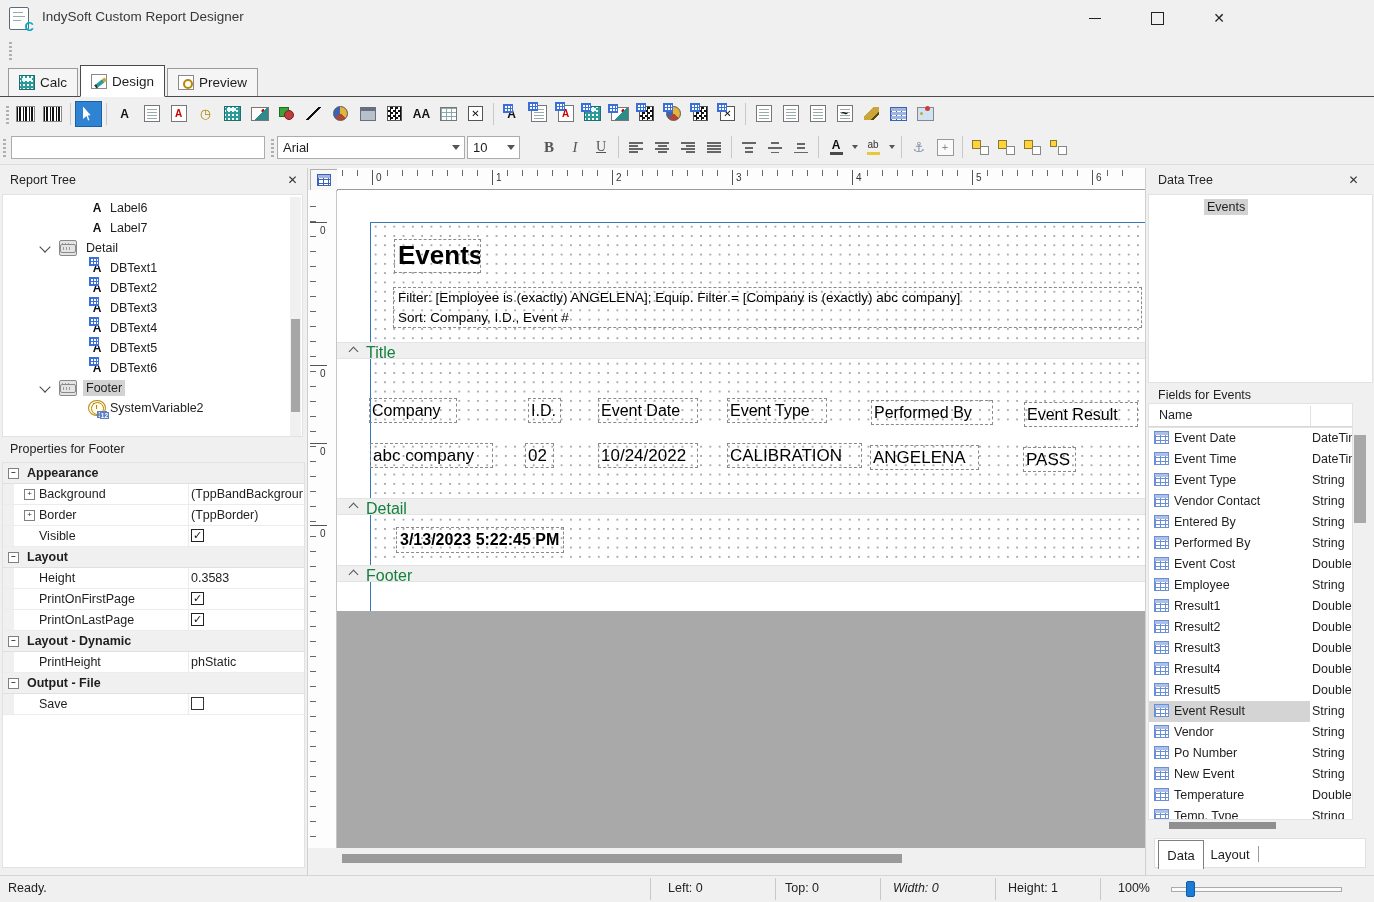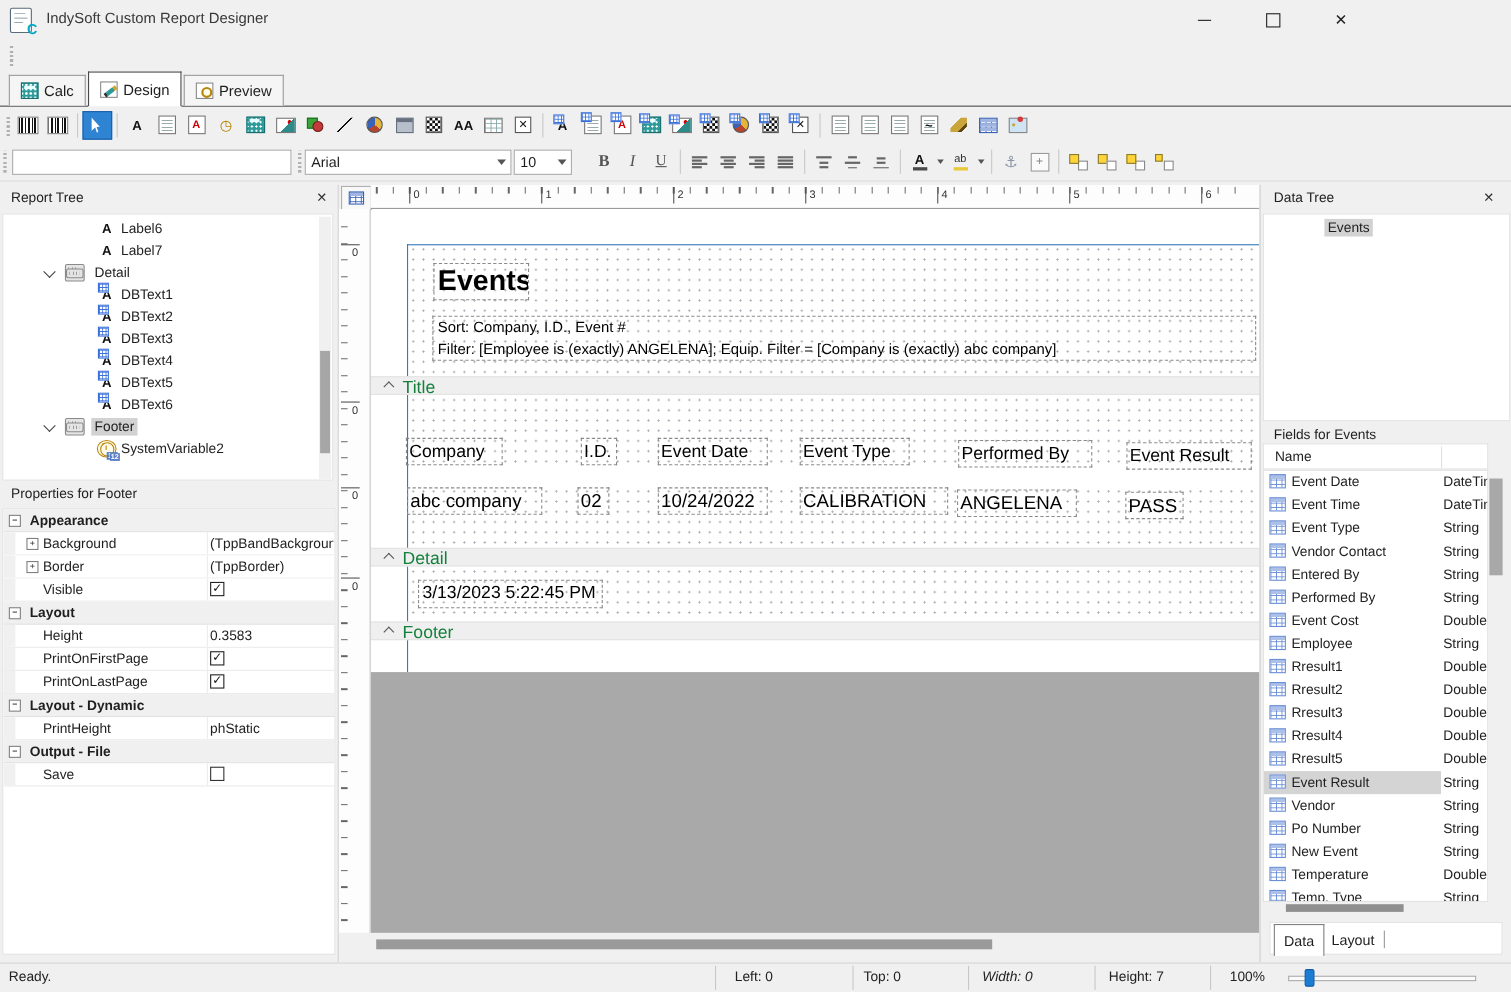--- a/index.html
+++ b/index.html
@@ -675,36 +675,36 @@
       <span class="bchev" data-name="band-collapse-icon"></span>
       <span class="bname">Detail</span>
     </div>
     <div class="bandstrip" style="top:397px;" data-name="footer-band-strip">
       <span class="bchev" data-name="band-collapse-icon"></span>
       <span class="bname">Footer</span>
     </div>
 
     <div class="rel" style="left:86px;top:71px;width:87px;height:34px;font-size:26px;font-weight:bold;line-height:31px;padding-left:3px;" data-name="report-title-label">Events</div>
     <div class="rel" style="left:85px;top:119px;width:749px;height:41px;font-size:13.5px;line-height:20px;padding:0 0 0 4px;" data-name="filter-memo">
+      <div data-name="filter-memo-line1">Filter: [Employee is (exactly) ANGELENA]; Equip. Filter = [Company is (exactly) abc company]</div>
       <div data-name="filter-memo-line2">Sort: Company, I.D., Event #</div>
-      <div data-name="filter-memo-line1">Filter: [Employee is (exactly) ANGELENA]; Equip. Filter = [Company is (exactly) abc company]</div>
     </div>
     <div class="rel hdr" style="left:61px;top:230px;width:88px;height:25px;" data-name="column-header-label">Company</div>
     <div class="rel hdr" style="left:220px;top:230px;width:33px;height:25px;" data-name="column-header-label">I.D.</div>
     <div class="rel hdr" style="left:290px;top:230px;width:100px;height:25px;" data-name="column-header-label">Event Date</div>
     <div class="rel hdr" style="left:419px;top:230px;width:100px;height:25px;" data-name="column-header-label">Event Type</div>
     <div class="rel hdr" style="left:563px;top:232px;width:122px;height:25px;" data-name="column-header-label">Performed By</div>
     <div class="rel hdr" style="left:716px;top:234px;width:114px;height:25px;" data-name="column-header-label">Event Result</div>
     <div class="rel det" style="left:62px;top:275px;width:123px;height:25px;" data-name="dbtext-field">abc company</div>
     <div class="rel det" style="left:217px;top:275px;width:29px;height:25px;" data-name="dbtext-field">02</div>
     <div class="rel det" style="left:290px;top:275px;width:100px;height:25px;" data-name="dbtext-field">10/24/2022</div>
     <div class="rel det" style="left:419px;top:275px;width:135px;height:25px;" data-name="dbtext-field">CALIBRATION</div>
     <div class="rel det" style="left:562px;top:277px;width:109px;height:25px;" data-name="dbtext-field">ANGELENA</div>
     <div class="rel det" style="left:715px;top:279px;width:53px;height:25px;" data-name="dbtext-field">PASS</div>
-    <div class="rel" style="left:72px;top:359px;width:168px;height:26px;font-size:16px;line-height:24px;padding-left:3px;" data-name="system-variable-field">3/13/2023 5:22:45 PM</div>
+    <div class="rel" style="left:88px;top:359px;width:168px;height:26px;font-size:16px;line-height:24px;padding-left:3px;font-weight:bold;" data-name="system-variable-field">3/13/2023 5:22:45 PM</div>
 
     <div id="corner" data-name="ruler-corner-button">
         <span class="mini" data-name="data-grid-icon"></span>
       </div>
     <div id="hruler" data-name="horizontal-ruler">
         <div class="ticks"></div>
         <span class="inch" style="left: 35px;"></span>
         <span class="num" data-name="ruler-number" style="left: 39px;">0</span>
         <span class="inch" style="left: 155px;"></span>
         <span class="num" data-name="ruler-number" style="left: 159px;">1</span>
@@ -868,21 +868,21 @@
 
   <div id="statusbar" data-name="status-bar">
     <span class="sitem" style="left:8px;" data-name="status-message">Ready.</span>
     <span class="ssep" style="left:650px;"></span>
     <span class="sitem" style="left:668px;" data-name="status-left">Left: 0</span>
     <span class="ssep" style="left:775px;"></span>
     <span class="sitem" style="left:785px;" data-name="status-top">Top: 0</span>
     <span class="ssep" style="left:880px;"></span>
     <span class="sitem" style="left:893px;font-style:italic;" data-name="status-width">Width: 0</span>
     <span class="ssep" style="left:995px;"></span>
-    <span class="sitem" style="left:1008px;" data-name="status-height">Height: 7</span>
+    <span class="sitem" style="left:1008px;" data-name="status-height">Height: 1</span>
     <span class="ssep" style="left:1100px;"></span>
     <span class="sitem" style="left:1118px;" data-name="zoom-level">100%</span>
     <div id="zoomslider" data-name="zoom-slider"></div>
     <div id="zoomthumb" data-name="zoom-slider-thumb"></div>
     <div id="resizegrip" data-name="resize-grip"></div>
   </div>
 
 </div>
 
 </body></html>

